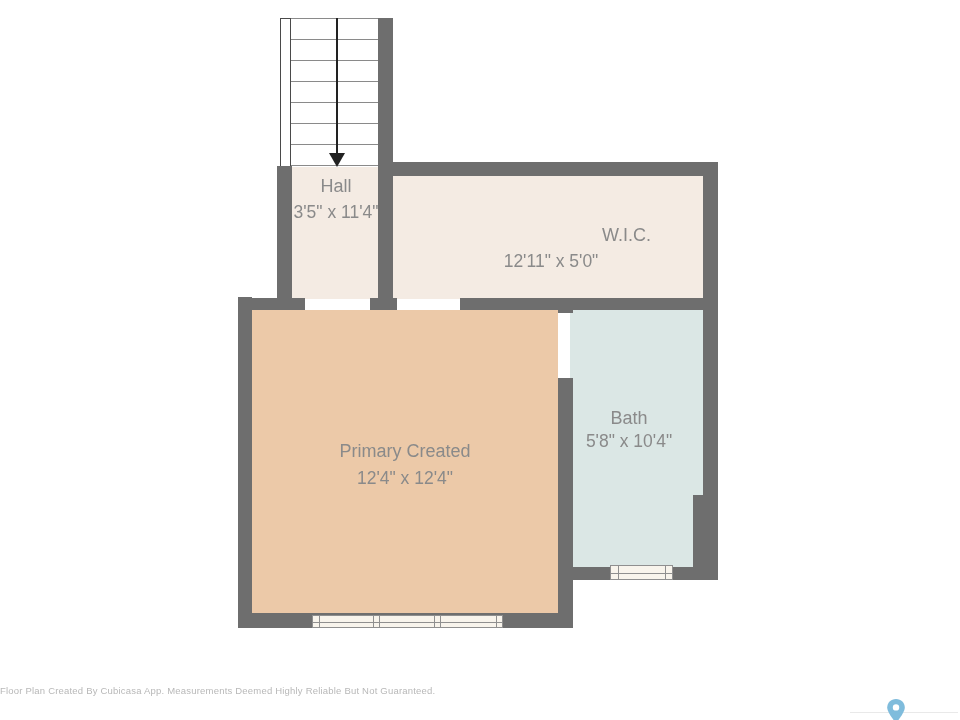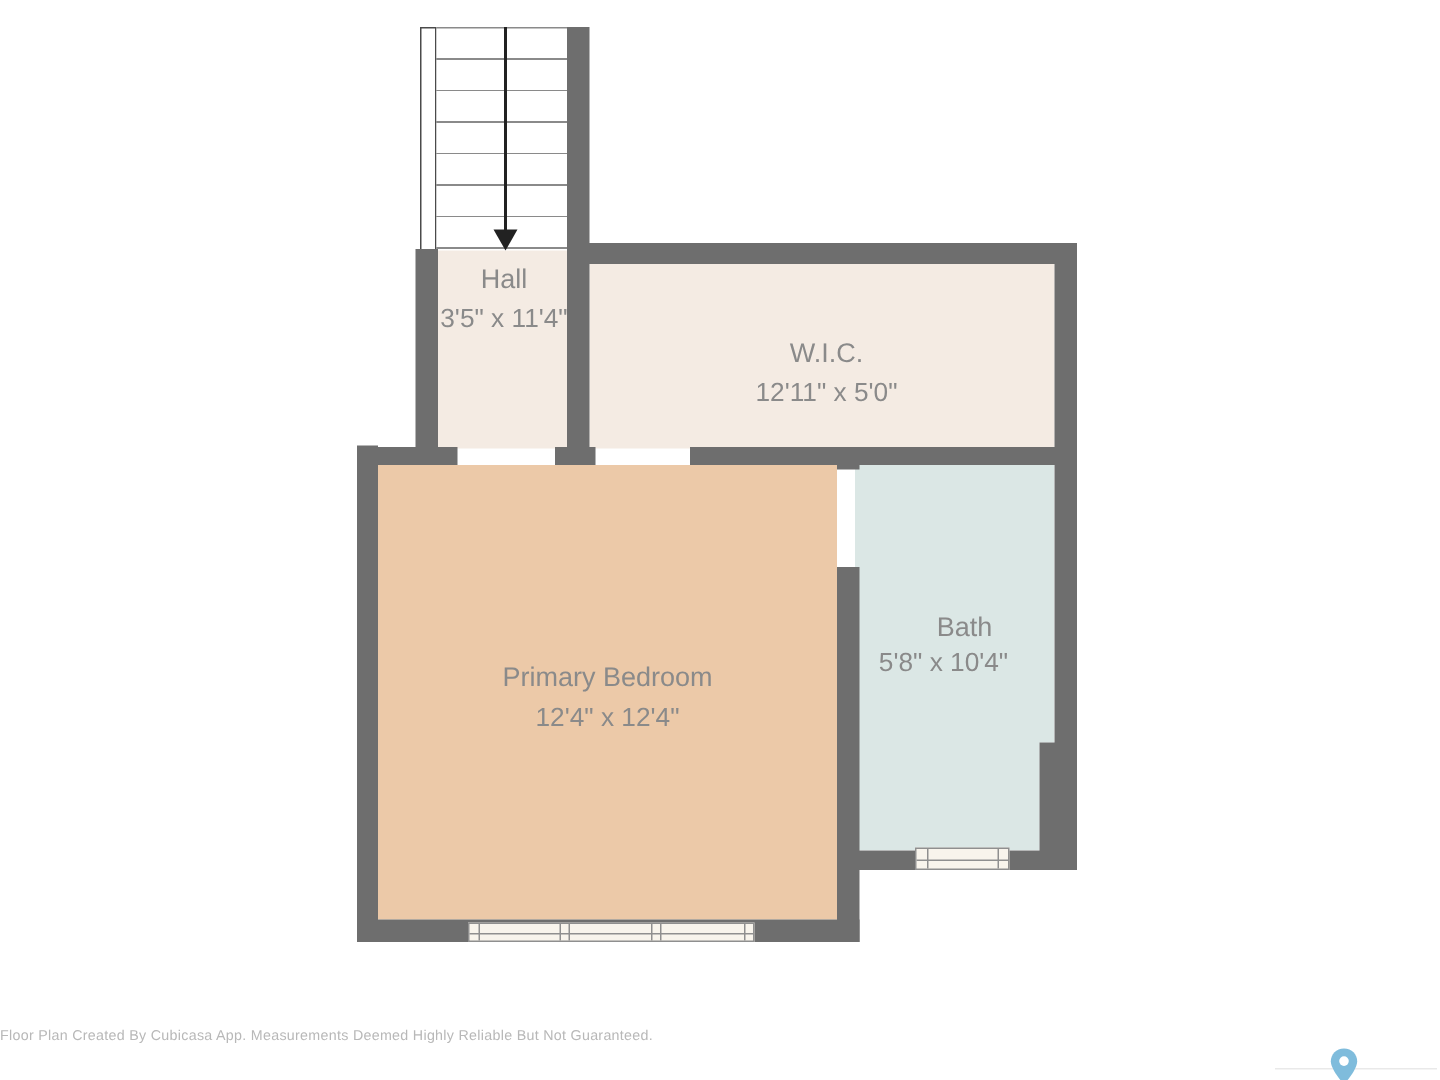--- a/index.html
+++ b/index.html
@@ -84,27 +84,27 @@
   </div>
   <div class="window" style="left:610px;top:565px;width:63px;height:15px;">
     <div class="midline"></div>
     <div class="vline" style="left:7px;"></div>
     <div class="vline" style="left:54px;"></div>
   </div>
 
   <div class="room-label" style="left:270px;top:175px;width:132px;">Hall</div>
   <div class="room-dim" style="left:270px;top:201px;width:132px;">3'5" x 11'4"</div>
 
-  <div class="room-label" style="left:451px;top:224px;width:200px;">W.I.C.</div>
+  <div class="room-label" style="left:451px;top:224px;width:200px;text-align:right;">W.I.C.</div>
   <div class="room-dim" style="left:451px;top:250px;width:200px;">12'11" x 5'0"</div>
 
-  <div class="room-label" style="left:255px;top:440px;width:300px;">Primary Bedroom</div>
+  <div class="room-label" style="left:255px;top:440px;width:300px;">Primary Created</div>
   <div class="room-dim" style="left:255px;top:467px;width:300px;">12'4" x 12'4"</div>
 
-  <div class="room-label" style="left:559px;top:407px;width:140px;padding-left:14px;">Bath</div>
+  <div class="room-label" style="left:559px;top:407px;width:140px;">Bath</div>
   <div class="room-dim" style="left:559px;top:430px;width:140px;">5'8" x 10'4"</div>
 
   <div class="footer-note">Floor Plan Created By Cubicasa App. Measurements Deemed Highly Reliable But Not Guaranteed.</div>
   <div class="brand-line"></div>
   <svg class="pin" viewBox="0 0 24 30">
     <path d="M12 2 C6.8 2 3.2 6 3.2 10.6 C3.2 16 12 26 12 26 C12 26 20.8 16 20.8 10.6 C20.8 6 17.2 2 12 2 Z" fill="#7fbcdc"></path>
     <circle cx="12" cy="10.4" r="3.2" fill="#ffffff"></circle>
   </svg>
 
 </div>

